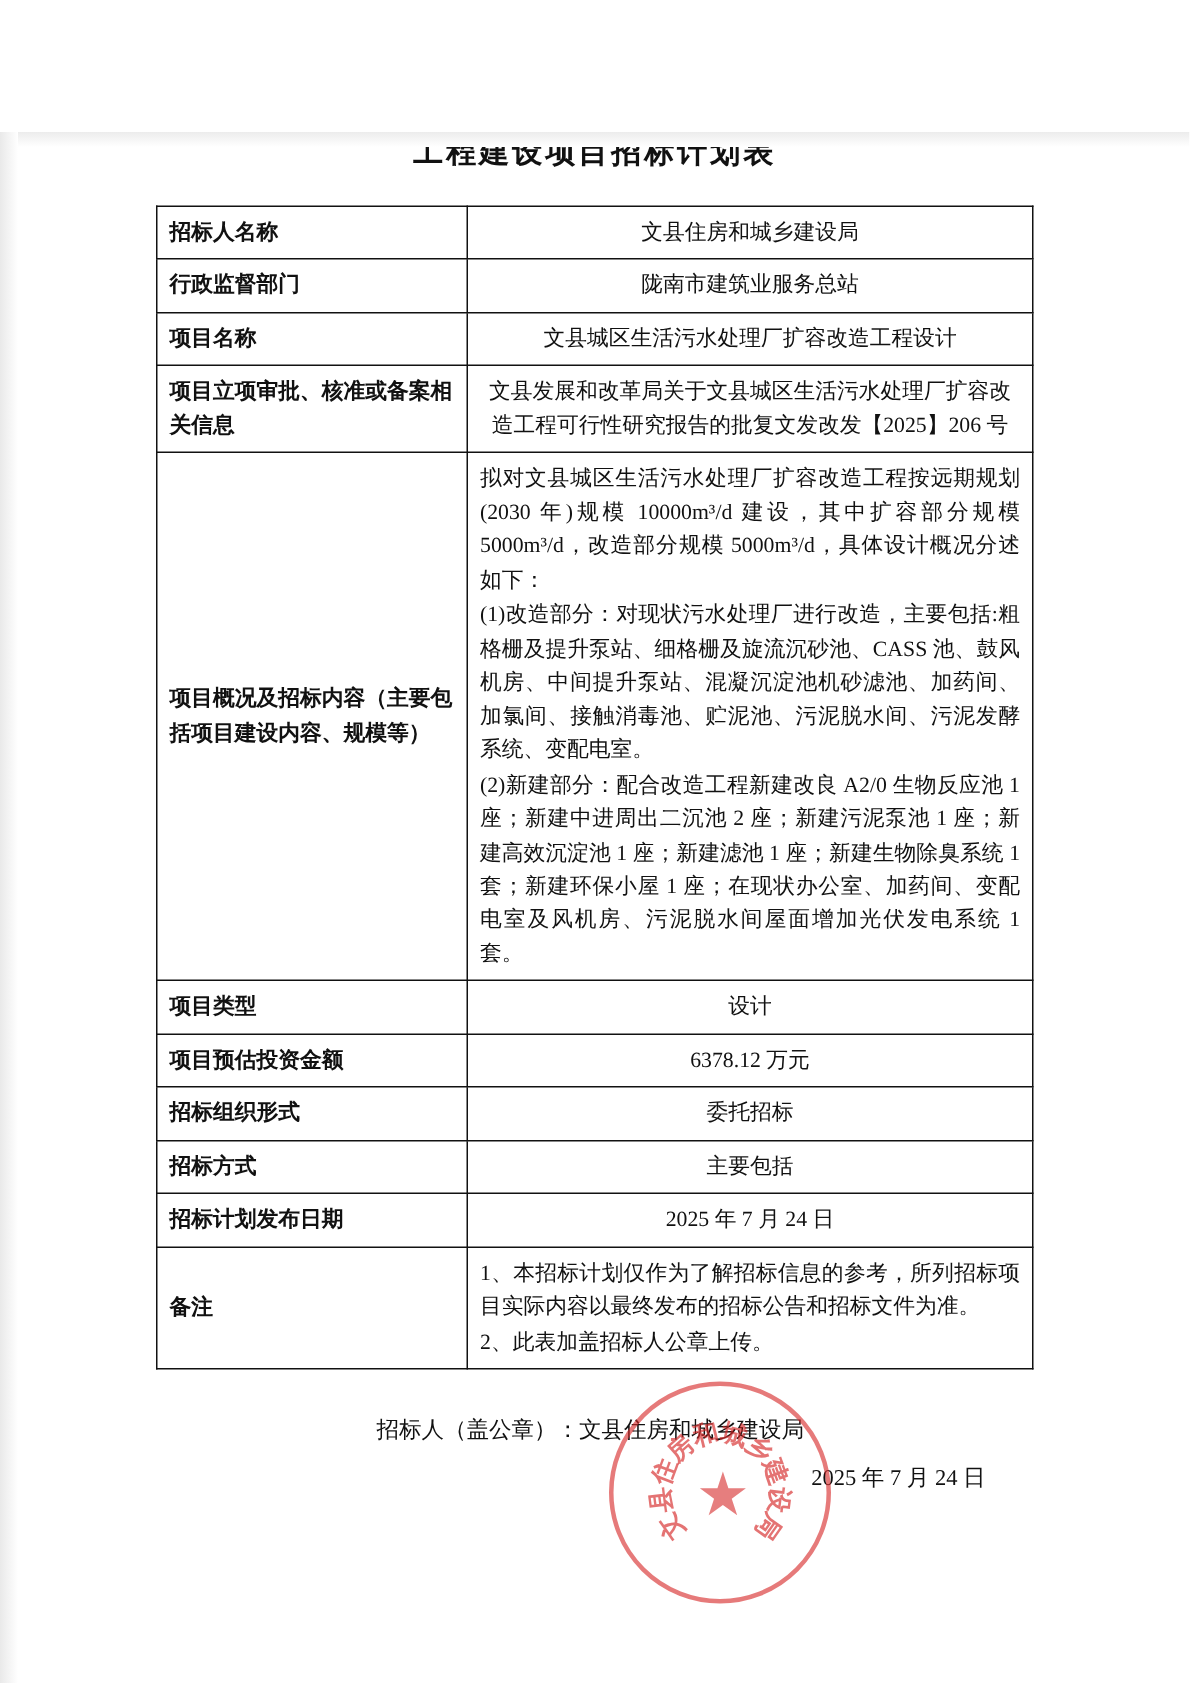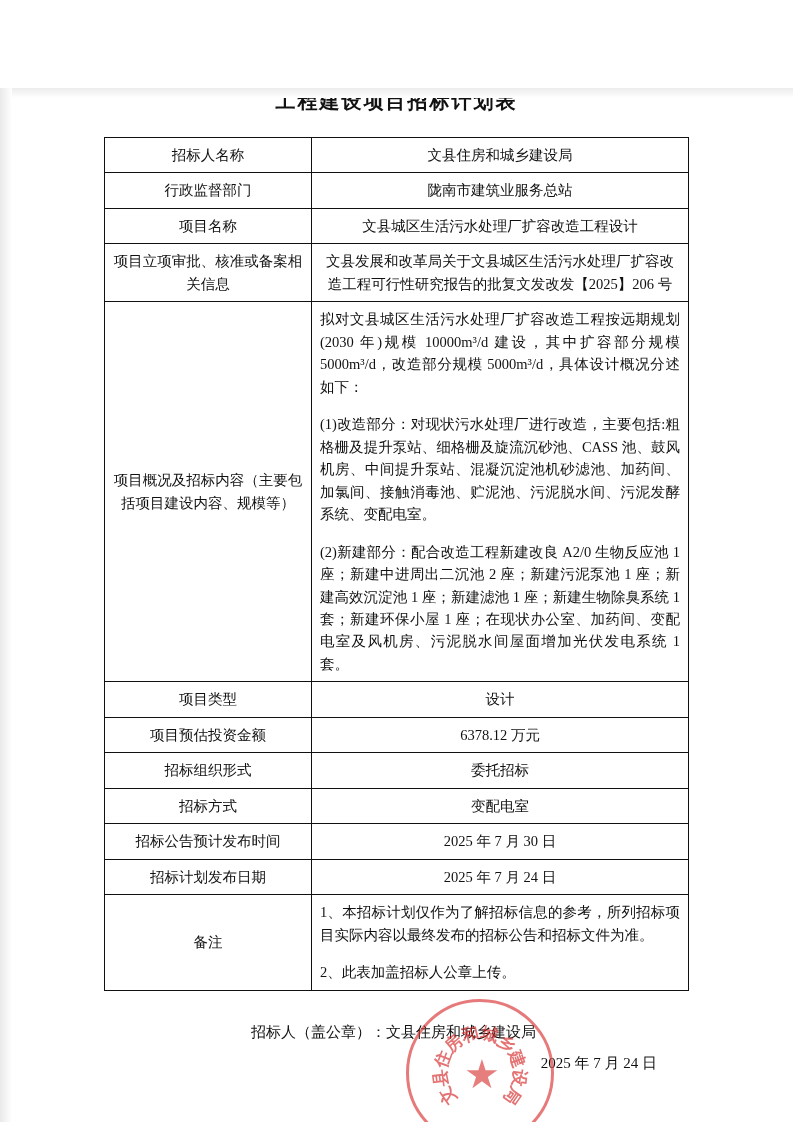--- a/index.html
+++ b/index.html
@@ -39,37 +39,37 @@
   }
   table.main-table td {
     border: 1px solid #111;
     padding: 6px 8px;
     font-size: 14.5px;
     line-height: 1.55;
     vertical-align: middle;
   }
   td.label {
     width: 190px;
-    text-align: center;
-    font-weight: normal;
+    text-align: left;
+    font-weight: bold;
     padding: 9px 10px;
   }
   td.value-center {
     text-align: center;
   }
   td.value-left {
     text-align: justify;
     text-justify: inter-ideograph;
   }
   .para {
     margin: 0;
     text-indent: 0;
   }
   .para + .para {
-    margin-top: 15px;
+    margin-top: 1px;
   }
   .footer-sign {
     width: 585px;
     margin: 26px auto 0 auto;
     position: relative;
     font-size: 15px;
     line-height: 2.1;
   }
   .sign-line {
     text-align: center;
@@ -178,25 +178,21 @@
       <tr>
         <td class="label">项目预估投资金额</td>
         <td class="value-center">6378.12 万元</td>
       </tr>
       <tr>
         <td class="label">招标组织形式</td>
         <td class="value-center">委托招标</td>
       </tr>
       <tr>
         <td class="label">招标方式</td>
-        <td class="value-center">变配电室</td>
-      </tr>
-      <tr>
-        <td class="label">招标公告预计发布时间</td>
-        <td class="value-center">2025 年 7 月 30 日</td>
+        <td class="value-center">主要包括</td>
       </tr>
       <tr>
         <td class="label">招标计划发布日期</td>
         <td class="value-center">2025 年 7 月 24 日</td>
       </tr>
       <tr>
         <td class="label">备注</td>
         <td class="value-left">
           <p class="para">1、本招标计划仅作为了解招标信息的参考，所列招标项目实际内容以最终发布的招标公告和招标文件为准。</p>
           <p class="para">2、此表加盖招标人公章上传。</p>

